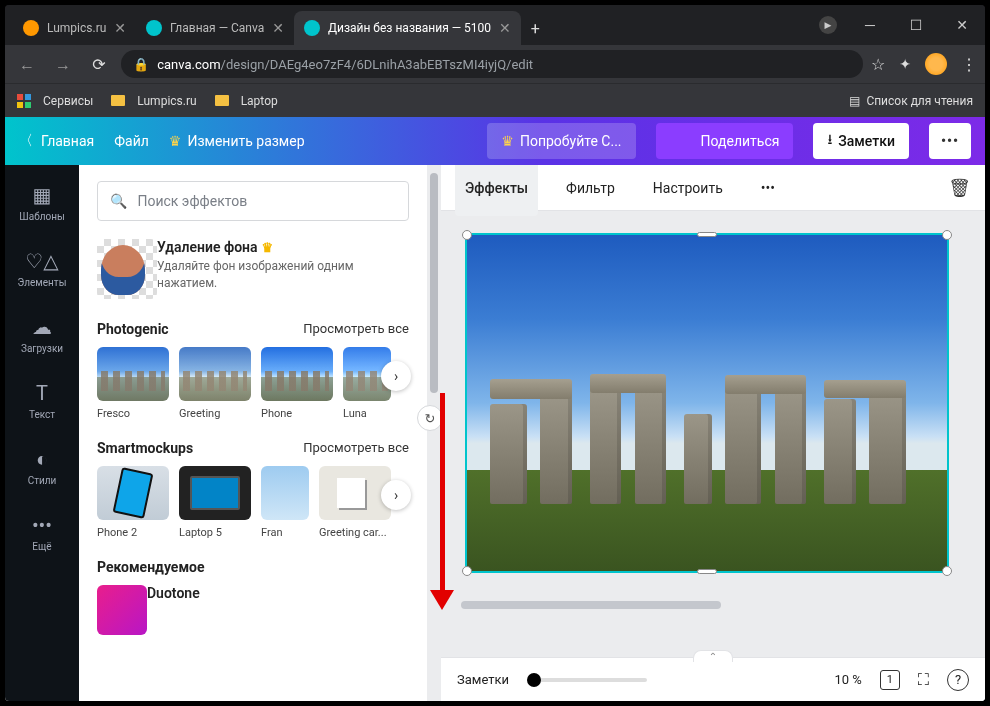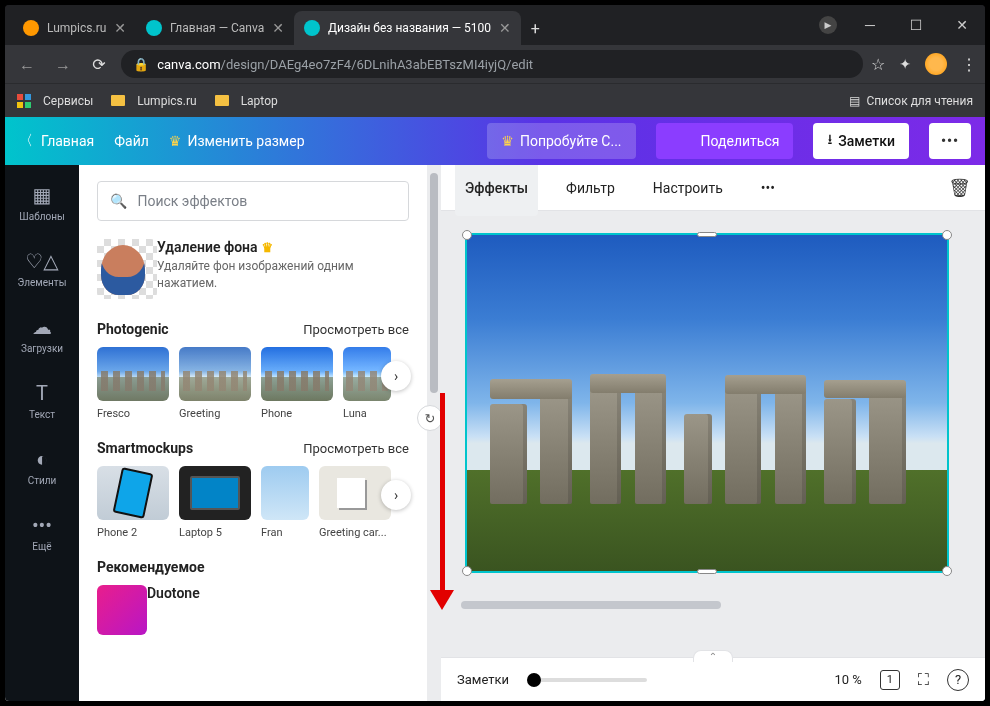--- a/index.html
+++ b/index.html
@@ -53,21 +53,21 @@
 .panel { width: 348px; background: #fff; display: flex; flex-direction: column; overflow-y: auto; position: relative; }
 .panel-inner { padding: 16px 18px; }
 .search-box { height: 40px; border: 1px solid #d6d8db; border-radius: 4px; display: flex; align-items: center; padding: 0 12px; gap: 10px; color: #7a7f87; font-size: 14px; margin-bottom: 18px; }
 .feature-card { display: flex; margin-bottom: 22px; }
 .feature-thumb { width: 60px; height: 60px; border-radius: 6px; background: repeating-conic-gradient(#ddd 0 25%, #fff 0 50%) 0 0/14px 14px; position: relative; overflow: hidden; flex-shrink: 0; }
 .feature-thumb::after { content:""; position:absolute; left:4px; top:6px; width:44px; height:50px; border-radius:50% 50% 40% 40%; background:#c97e5e; box-shadow: inset 0 -18px 0 0 #2c5aa0; }
 .feature-text .title { font-size: 14px; font-weight: 600; color: #222; display: flex; align-items: center; gap: 4px; }
 .feature-text .crown { color: #f5b800; font-size: 13px; }
 .feature-text .desc { font-size: 12px; color: #666; margin-top: 3px; line-height: 1.4; }
 
-.section-head { display: flex; justify-content: space-between; align-items: flex-end; margin-bottom: 10px; }
+.section-head { display: flex; justify-content: space-between; align-items: flex-start; margin-bottom: 10px; }
 .section-head .name { font-size: 14px; font-weight: 700; color: #222; }
 .section-head .all { font-size: 13px; color: #333; }
 .thumb-row { display: flex; gap: 10px; margin-bottom: 8px; position: relative; }
 .thumb { width: 72px; flex-shrink: 0; }
 .thumb .img { width: 72px; height: 54px; border-radius: 6px; overflow: hidden; }
 .thumb .cap { font-size: 11px; color: #444; margin-top: 6px; text-align: left; white-space: nowrap; overflow: hidden; text-overflow: ellipsis; }
 .row-next { position: absolute; right: -2px; top: 14px; width: 30px; height: 30px; border-radius: 50%; background: #fff; box-shadow: 0 1px 4px rgba(0,0,0,0.25); display:flex; align-items:center; justify-content:center; font-size:14px; color:#333; }
 .section { margin-bottom: 20px; }
 
 .stonehenge { background: linear-gradient(#2f71d4 0%, #6ba7ea 45%, #b4d5f4 55%, #8b9c92 56%, #6f7964 100%); position: relative; }

